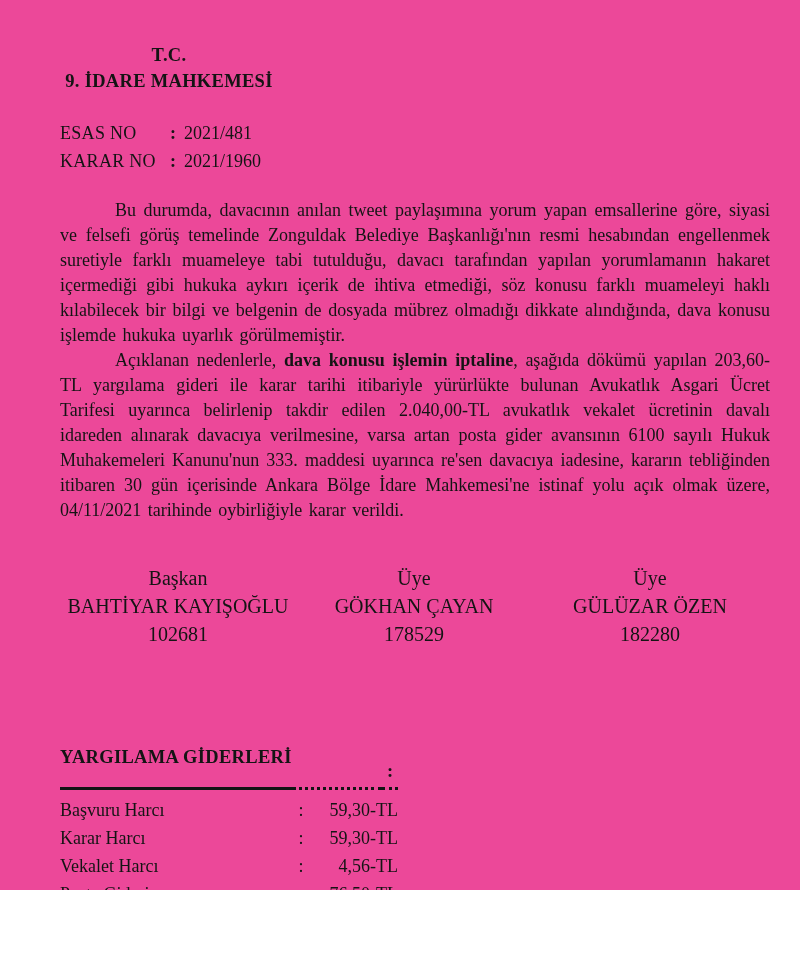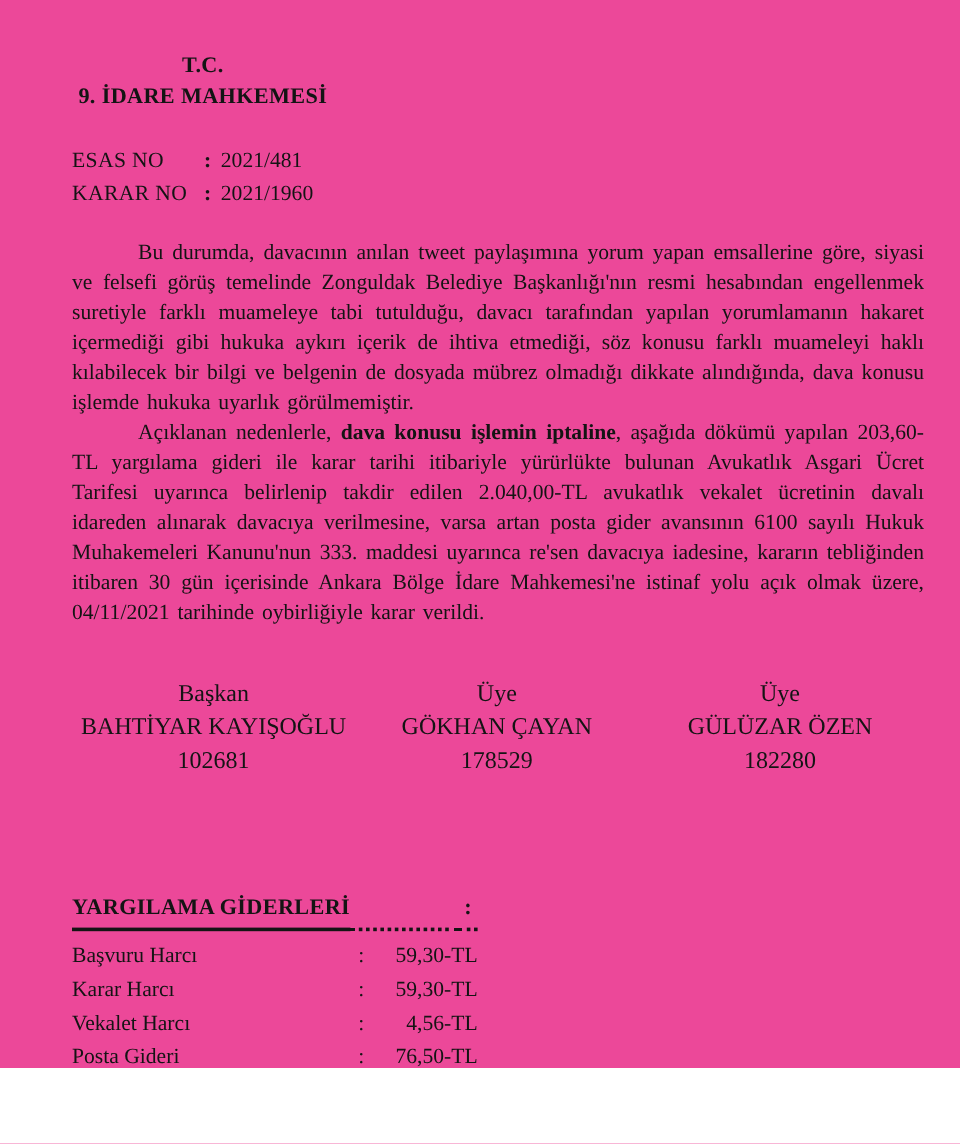--- a/index.html
+++ b/index.html
@@ -99,21 +99,21 @@
   .exp-header {
     display: flex;
     align-items: flex-end;
   }
   .exp-title {
     font-weight: bold;
     font-size: 18.5px;
     line-height: 26px;
     letter-spacing: 0.3px;
     border-bottom: 3px solid #141414;
-    padding-bottom: 3px;
+    padding-bottom: 17px;
   }
   .exp-leader {
     flex: 1;
     border-bottom: 3px dotted #141414;
     height: 12px;
   }
   .exp-title-colon {
     font-weight: bold;
     font-size: 18.5px;
     line-height: 26px;

